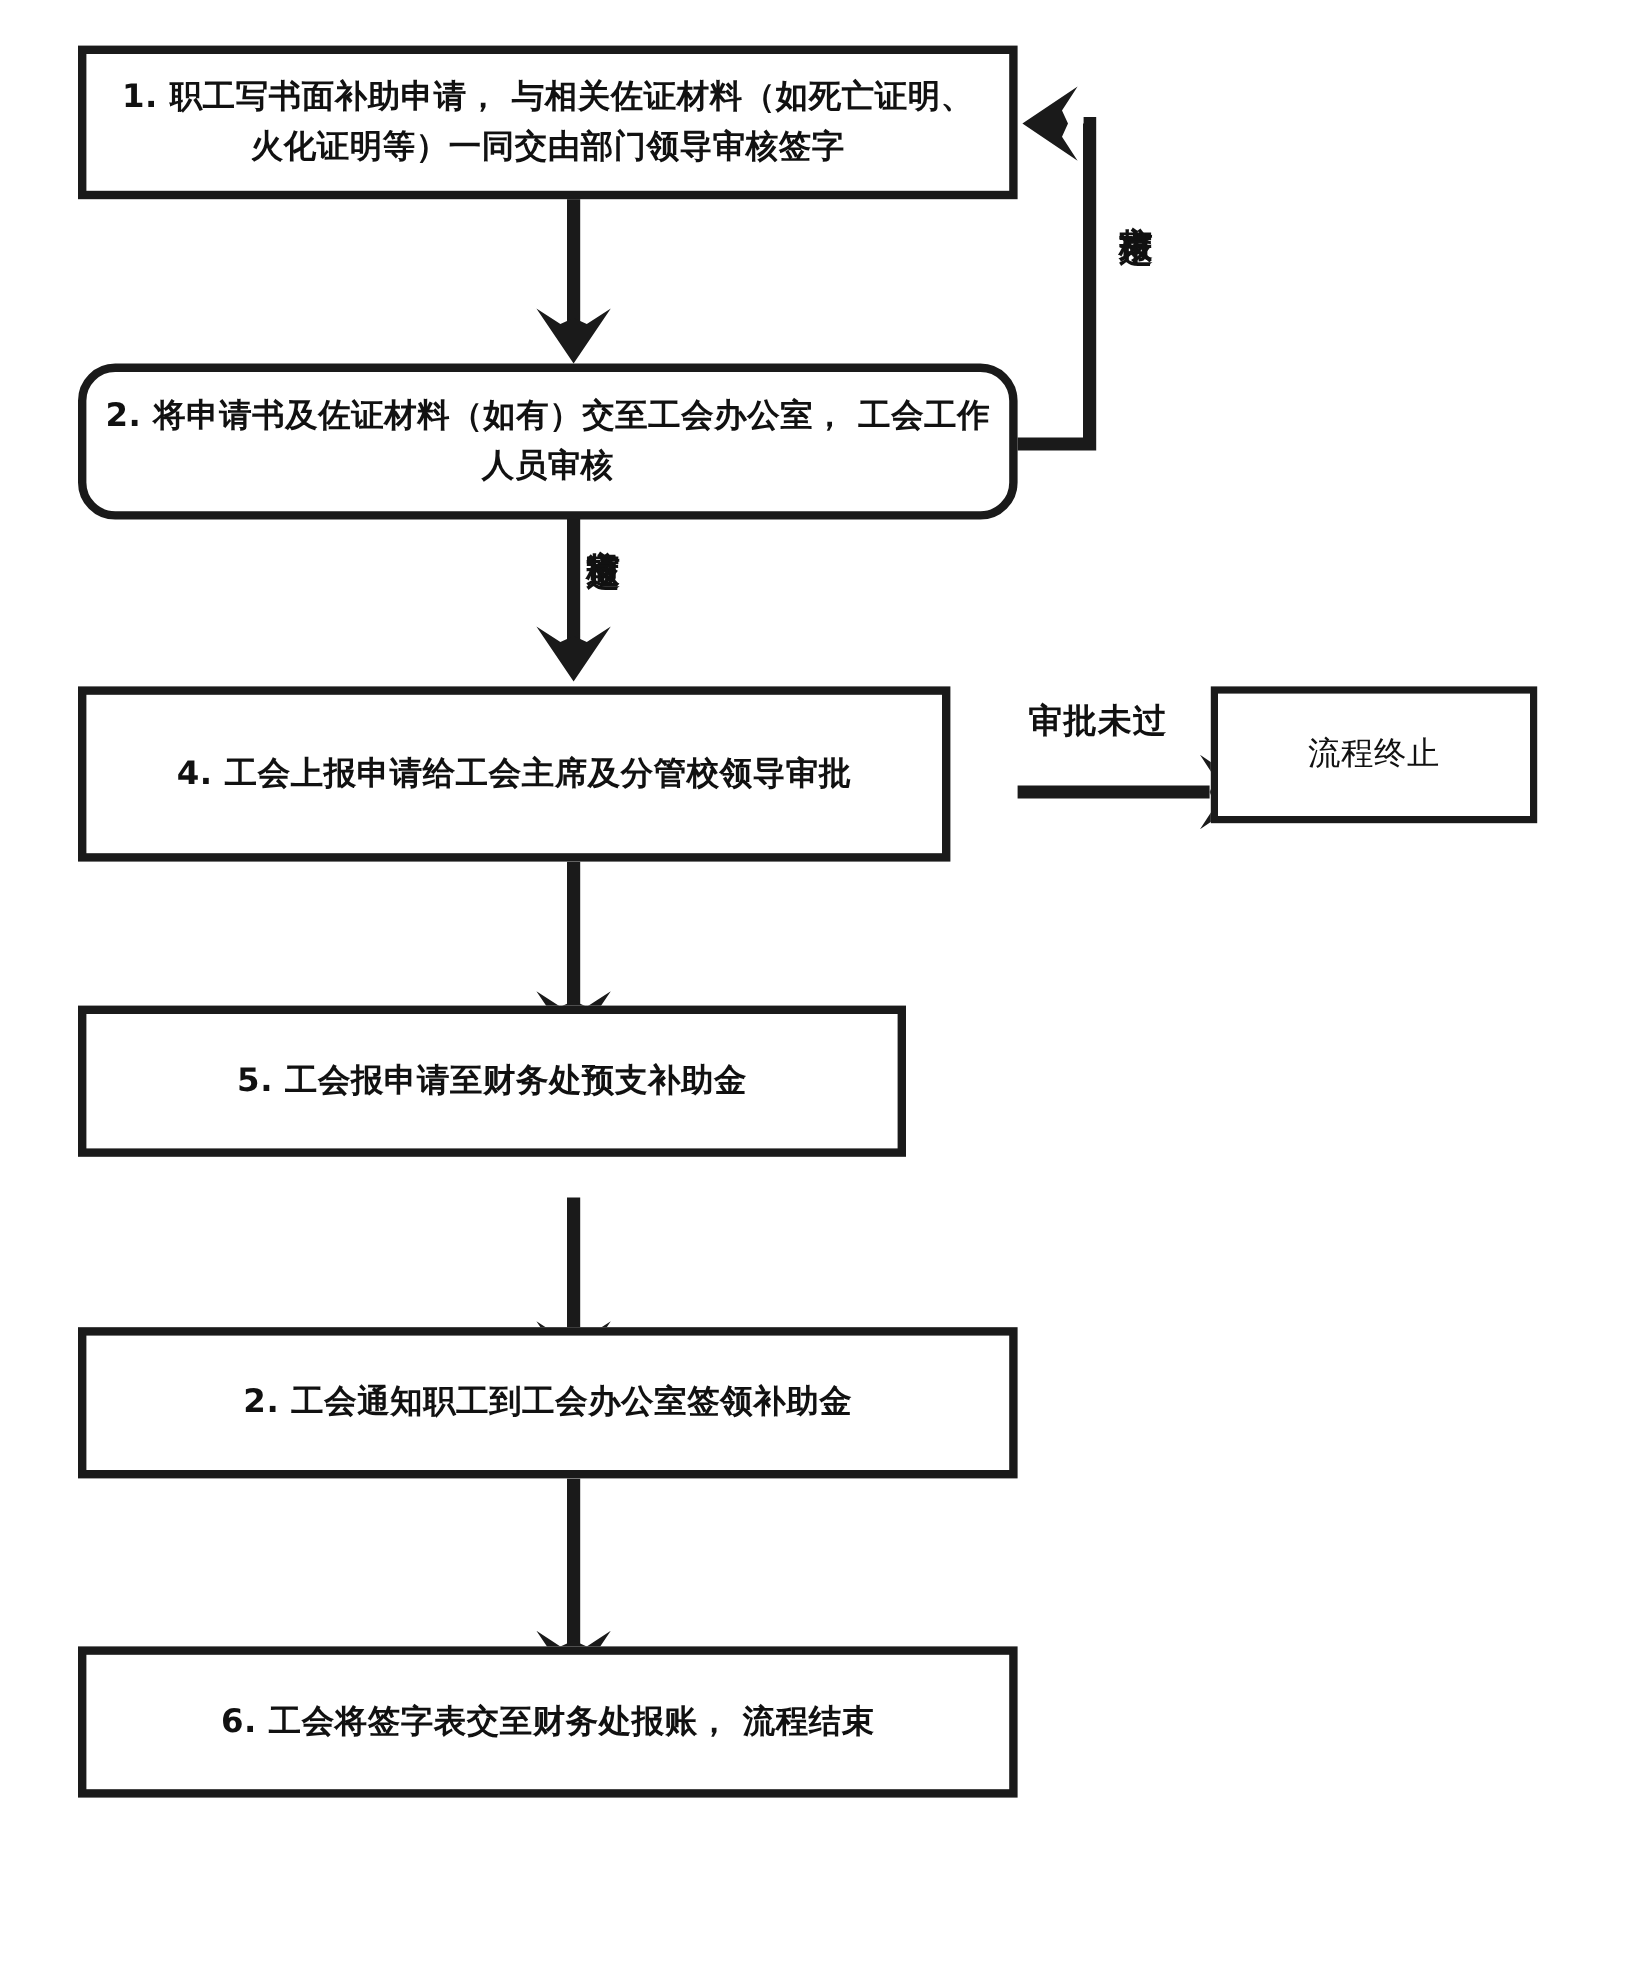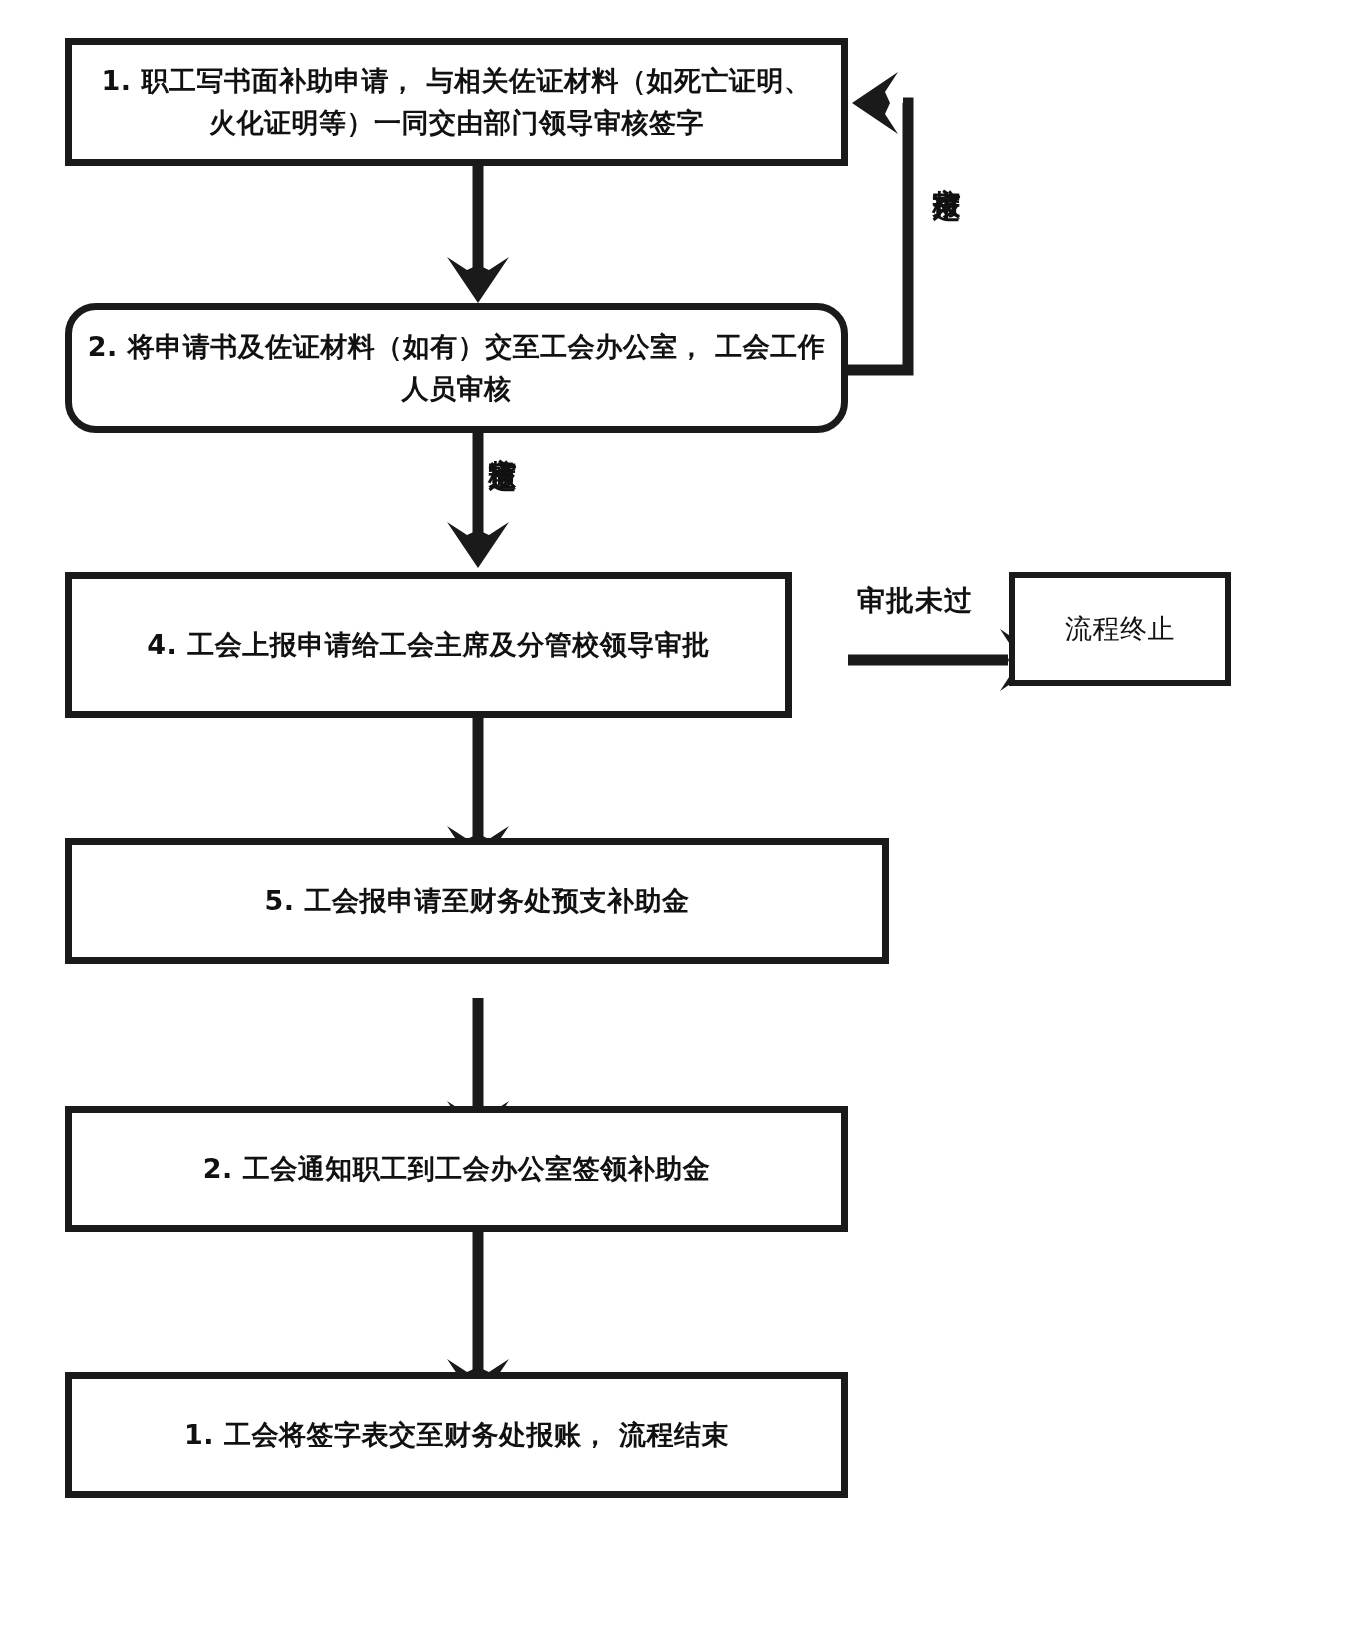--- a/index.html
+++ b/index.html
@@ -125,34 +125,34 @@
 
   <div class="node" style="left:65px; top:303px; width:783px; height:130px;border-radius:31px;">
     <div class="node-text">2. 将申请书及佐证材料（如有）交至工会办公室，  工会工作
 人员审核</div>
   </div>
 
   <div class="node" style="left:65px; top:572px; width:727px; height:146px;">
     <div class="node-text">4. 工会上报申请给工会主席及分管校领导审批</div>
   </div>
 
-  <div class="node terminal" style="left:1009px; top:572px; width:222px; height:114px; border-width:6px;">
+  <div class="node terminal" style="left:1009px; top:572px; width:272px; height:114px; border-width:6px;">
     <div class="node-text">流程终止</div>
   </div>
 
-  <div class="node" style="left:65px; top:838px; width:824px; height:126px;">
+  <div class="node" style="left:65px; top:838px; width:690px; height:126px;">
     <div class="node-text">5. 工会报申请至财务处预支补助金</div>
   </div>
 
   <div class="node" style="left:65px; top:1106px; width:783px; height:126px;">
     <div class="node-text">2. 工会通知职工到工会办公室签领补助金</div>
   </div>
 
   <div class="node" style="left:65px; top:1372px; width:783px; height:126px;">
-    <div class="node-text">1. 工会将签字表交至财务处报账，  流程结束</div>
+    <div class="node-text">6. 工会将签字表交至财务处报账，  流程结束</div>
   </div>
 
   <div class="edge-label vertical" style="left:932px; top:165px;">审核未过</div>
 
   <div class="edge-label vertical" style="left:488px; top:435px;">审核通过</div>
 
   <div class="edge-label" style="left:857px; top:582px;text-align:center;">审批未过</div>
 
 </div>
 

